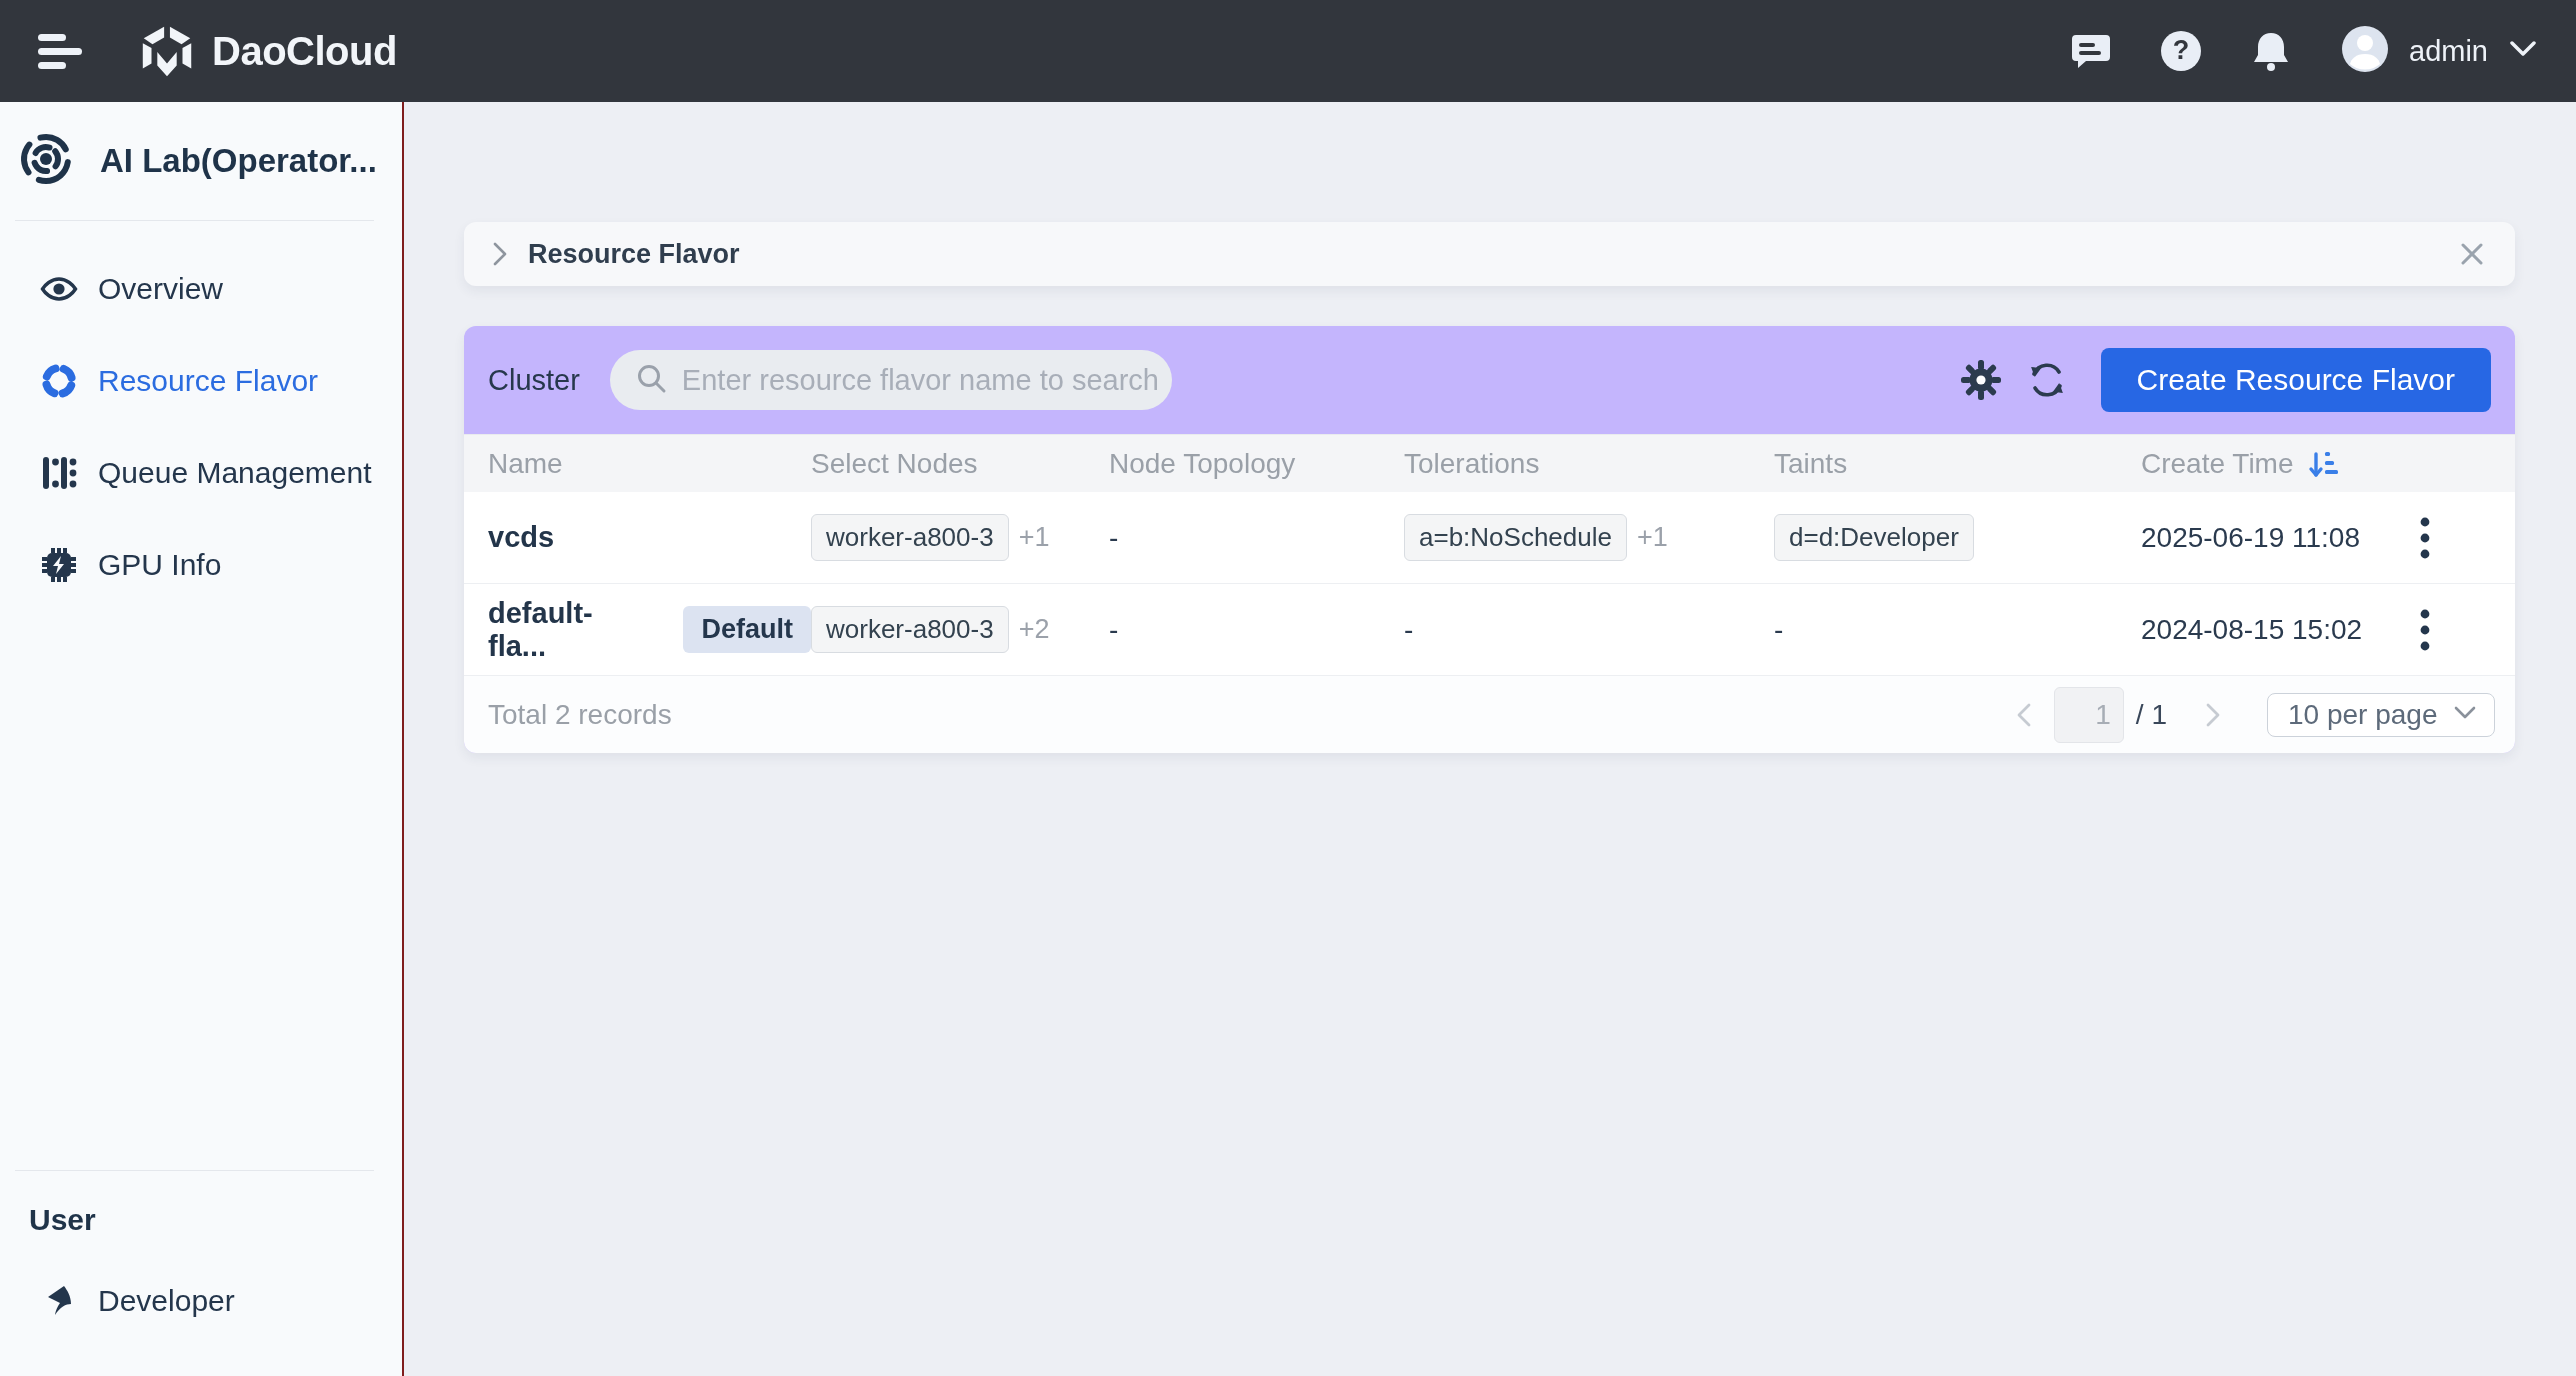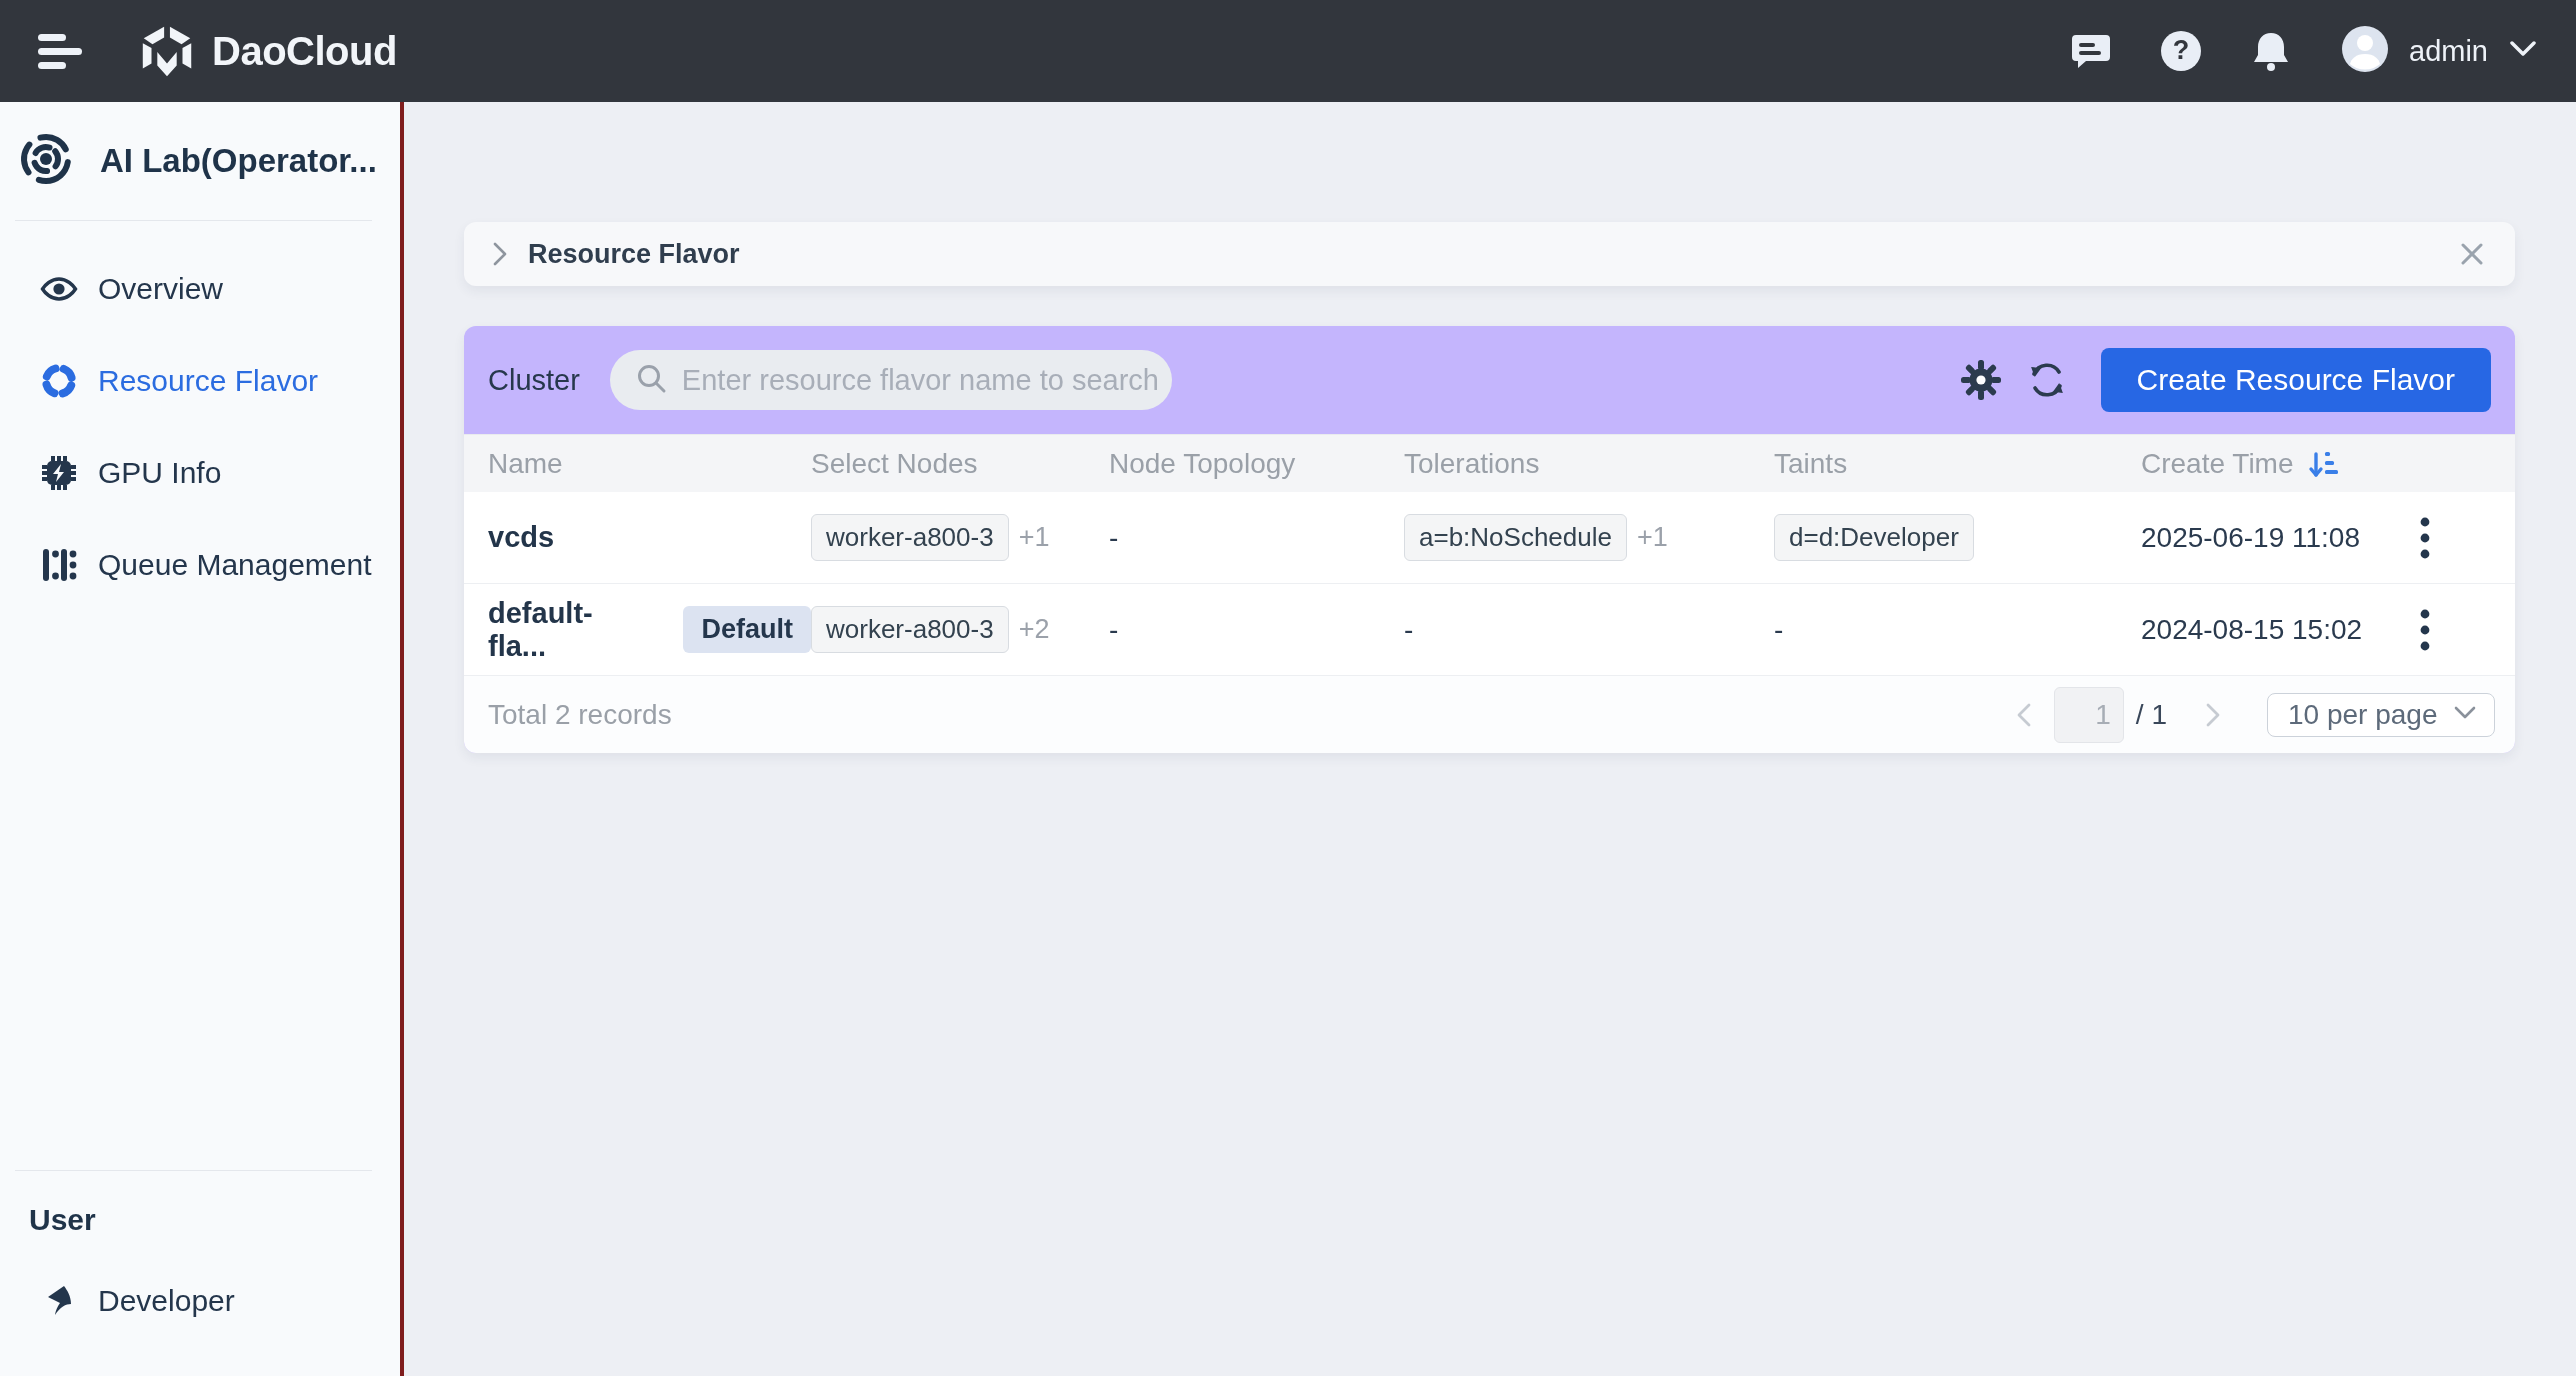--- a/index.html
+++ b/index.html
@@ -17,21 +17,21 @@
   .brand { display:flex; align-items:center; margin-left:52px; }
   .brand-name { color:#f2f5f9; font-size:40px; font-weight:bold; letter-spacing:-0.5px; margin-left:14px; }
   .topbar-right { margin-left:auto; display:flex; align-items:center; margin-right:40px; }
   .tb-icon { width:44px; height:44px; margin-left:46px; display:flex; align-items:center; justify-content:center; cursor:pointer; }
   .avatar-wrap { margin-left:48px; display:flex; align-items:center; cursor:pointer; }
   .username { color:#eef2f8; font-size:29px; margin-left:20px; }
   .user-chevron { margin-left:22px; }
 
   
   .sidebar { position:absolute; top:102px; left:0; width:404px; height:1275px;
-             background:#f8fafc; border-right:4px solid #7f1d1d; }
+             background:#f8fafc; border-right:2px solid #7f1d1d; }
   .workspace { display:flex; align-items:center; height:118px; padding-left:18px; }
   .workspace-label { font-size:33px; font-weight:bold; color:#1f3349; margin-left:26px; white-space:nowrap; }
   .side-divider { height:1px; background:#e4e7ec; margin:0 28px 0 15px; }
   .nav { padding-top:22px;text-align:right; }
   .nav-item { display:flex; align-items:center; height:92px; padding-left:40px; cursor:pointer; }
   .nav-item .nav-ic { width:38px; height:38px; display:flex; align-items:center; justify-content:center; }
   .nav-item .nav-label { font-size:30px; color:#24364c; margin-left:20px; }
   .nav-item.active .nav-label { color:#2b6ce0; }
   .sidebar-bottom { position:absolute; left:0; right:0; bottom:0; padding-bottom:30px; }
   .section-label { font-size:30px; font-weight:bold; color:#1f3349; padding-left:29px; margin:32px 0 18px 0; }
@@ -185,20 +185,37 @@
         <span class="nav-label">Overview</span>
       </div>
 
       <div class="nav-item active">
         <span class="nav-ic">
           <svg width="38" height="38" viewBox="0 0 38 38">
             <circle cx="19" cy="19" r="13" fill="none" stroke="#2b6ce0" stroke-width="8" stroke-dasharray="12 8.4" stroke-linecap="round" transform="rotate(20 19 19)"></circle>
           </svg>
         </span>
         <span class="nav-label">Resource Flavor</span>
+      </div>
+
+      <div class="nav-item">
+        <span class="nav-ic">
+          <svg width="38" height="38" viewBox="0 0 38 38">
+            <g fill="#24364c">
+              <rect x="3" y="3" width="6" height="32" rx="3"></rect>
+              <circle cx="15.5" cy="8" r="3.4"></circle>
+                <circle cx="15.5" cy="30" r="3.4"></circle>
+              <rect x="21" y="3" width="6" height="32" rx="3"></rect>
+              <circle cx="33" cy="8" r="3.4"></circle>
+                <circle cx="33" cy="19" r="3.4"></circle>
+                <circle cx="33" cy="30" r="3.4"></circle>
+            </g>
+          </svg>
+        </span>
+        <span class="nav-label">Queue Management</span>
       </div>
 
       <div class="nav-item">
         <span class="nav-ic">
           <svg width="38" height="38" viewBox="0 0 38 38">
             <g fill="#24364c">
               <rect x="7" y="7" width="24" height="24" rx="5"></rect>
               <rect x="11" y="2" width="4" height="5"></rect>
                 <rect x="17" y="2" width="4" height="5"></rect>
                 <rect x="23" y="2" width="4" height="5"></rect>
@@ -210,37 +227,20 @@
                 <rect x="2" y="23" width="5" height="4"></rect>
               <rect x="31" y="11" width="5" height="4"></rect>
                 <rect x="31" y="17" width="5" height="4"></rect>
                 <rect x="31" y="23" width="5" height="4"></rect>
             </g>
             <path d="M21 10 L13 20 h5 l-2 8 l8 -10 h-5 z" fill="#f8fafc"></path>
           </svg>
         </span>
         <span class="nav-label">GPU Info</span>
       </div>
-
-      <div class="nav-item">
-        <span class="nav-ic">
-          <svg width="38" height="38" viewBox="0 0 38 38">
-            <g fill="#24364c">
-              <rect x="3" y="3" width="6" height="32" rx="3"></rect>
-              <circle cx="15.5" cy="8" r="3.4"></circle>
-                <circle cx="15.5" cy="30" r="3.4"></circle>
-              <rect x="21" y="3" width="6" height="32" rx="3"></rect>
-              <circle cx="33" cy="8" r="3.4"></circle>
-                <circle cx="33" cy="19" r="3.4"></circle>
-                <circle cx="33" cy="30" r="3.4"></circle>
-            </g>
-          </svg>
-        </span>
-        <span class="nav-label">Queue Management</span>
-      </div>
     </div>
 
     <div class="sidebar-bottom">
       <div class="side-divider"></div>
       <div class="section-label">User</div>
       <div class="nav-item">
         <span class="nav-ic">
           <svg width="38" height="38" viewBox="0 0 38 38">
             <path d="M24 4 L8 15 L20 21 C20 21 16 26 15 33 C20 25 26 22 31 22 C31 14 27 8 24 4 z" fill="#24364c"></path>
           </svg>

